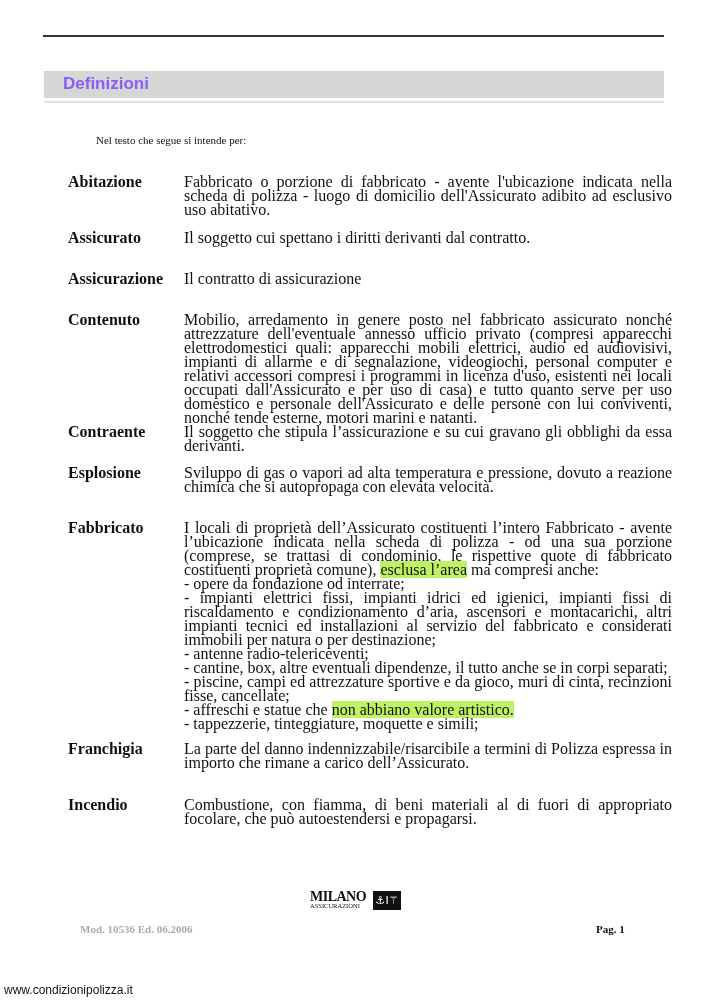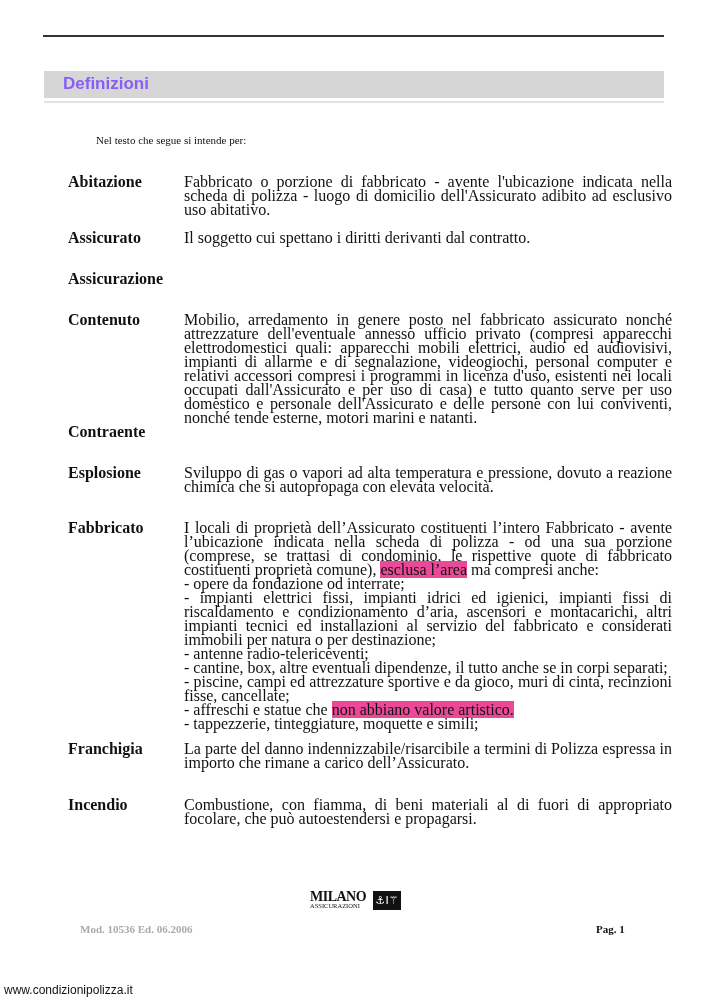--- a/index.html
+++ b/index.html
@@ -6,21 +6,21 @@
     body { width: 707px; height: 1000px; position: relative; overflow: hidden; font-family: "Liberation Serif", serif; color: #111; }
     .top-rule { position: absolute; left: 43px; top: 35px; width: 621px; height: 2px; background: #333; }
     .section-bar { position: absolute; left: 44px; top: 71px; width: 620px; height: 27px; background: #d6d6d6; }
     .section-bar-underline { position: absolute; left: 44px; top: 101px; width: 620px; height: 2px; background: #e2e2e2; }
     .section-title { position: absolute; left: 63px; top: 73px; font-family: "Liberation Sans", sans-serif; font-weight: bold; font-size: 17px; line-height: 22px; color: #8b5cf6; }
     .intro { position: absolute; left: 60px; top: 134px; font-size: 11px; line-height: 13px; margin-left: 36px; }
     .def { position: absolute; left: 68px; width: 604px; font-size: 16px; line-height: 14px; }
     .term { position: absolute; left: 0; top: 0; width: 110px; font-weight: bold; }
     .desc { margin-left: 116px; text-align: justify; }
     .desc p { margin: 0; }
-    .hl { background: #ec4899; }
+    .hl { background: #bef264; }
     .footer-logo { position: absolute; left: 310px; top: 890px; width: 92px; height: 22px; }
     .logo-word { position: absolute; left: 0; top: 0; font-family: "Liberation Serif", serif; font-weight: bold; font-size: 14px; line-height: 13px; letter-spacing: -0.5px; color: #111; }
     .logo-sub { position: absolute; left: 0; top: 12px; font-family: "Liberation Serif", serif; font-size: 6.5px; line-height: 8px; letter-spacing: 0; color: #111; }
     .logo-mark { position: absolute; left: 63px; top: 1px; width: 28px; height: 19px; background: #111; color: #fff; font-size: 11px; line-height: 19px; text-align: center; font-family: "DejaVu Sans", sans-serif; }
     .footer-mod { position: absolute; left: 80px; top: 923px; font-size: 11px; font-weight: bold; color: #aaa; }
     .footer-page { position: absolute; left: 596px; top: 923px; font-size: 11px; font-weight: bold; color: #111; }
     .watermark { position: absolute; left: 4px; top: 983px; font-family: "Liberation Sans", sans-serif; font-size: 12px; color: #111; }
   </style>
 </head>
 <body>
@@ -41,31 +41,37 @@
 
 <div class="def" style="top:231px">
   <div class="term">Assicurato</div>
   <div class="desc">
       <p>Il soggetto cui spettano i diritti derivanti dal contratto.</p>
     </div>
 </div>
 
 <div class="def" style="top:272px">
   <div class="term">Assicurazione</div>
+  <div class="desc">
+      <p>Il contratto di assicurazione</p>
+    </div>
 </div>
 
 <div class="def" style="top:313px">
   <div class="term">Contenuto</div>
   <div class="desc">
       <p>Mobilio, arredamento in genere posto nel fabbricato assicurato nonché attrezzature dell'eventuale annesso ufficio privato (compresi apparecchi elettrodomestici quali: apparecchi mobili elettrici, audio ed audiovisivi, impianti di allarme e di segnalazione, videogiochi, personal computer e relativi accessori compresi i programmi in licenza d'uso, esistenti nei locali occupati dall'Assicurato e per uso di casa) e tutto quanto serve per uso domestico e personale dell'Assicurato e delle persone con lui conviventi, nonché tende esterne, motori marini e natanti.</p>
     </div>
 </div>
 
 <div class="def" style="top:425px">
   <div class="term">Contraente</div>
+  <div class="desc">
+      <p>Il soggetto che stipula l’assicurazione e su cui gravano gli obblighi da essa derivanti.</p>
+    </div>
 </div>
 
 <div class="def" style="top:466px">
   <div class="term">Esplosione</div>
   <div class="desc">
       <p>Sviluppo di gas o vapori ad alta temperatura e pressione, dovuto a reazione chimica che si autopropaga con elevata velocità.</p>
     </div>
 </div>
 
 <div class="def" style="top:521px">

